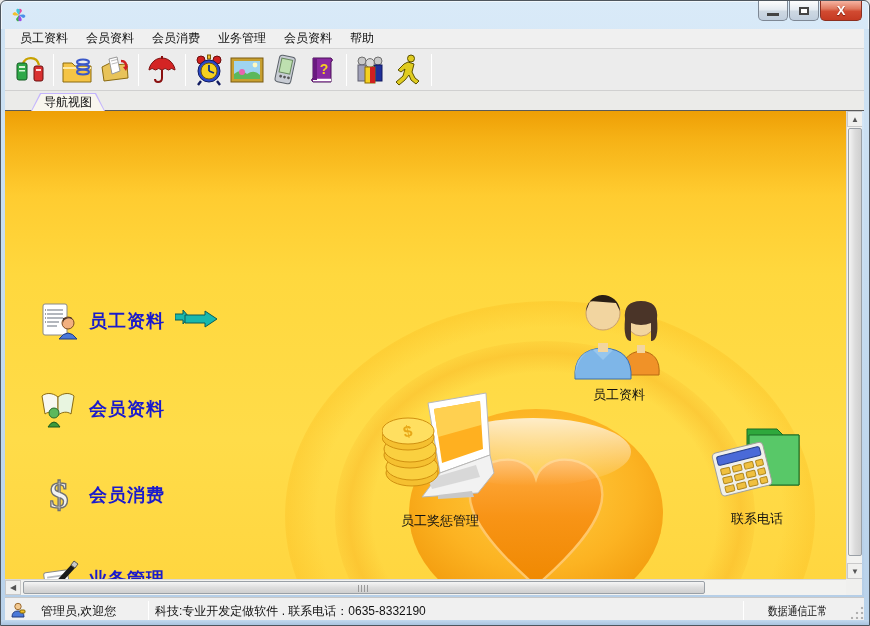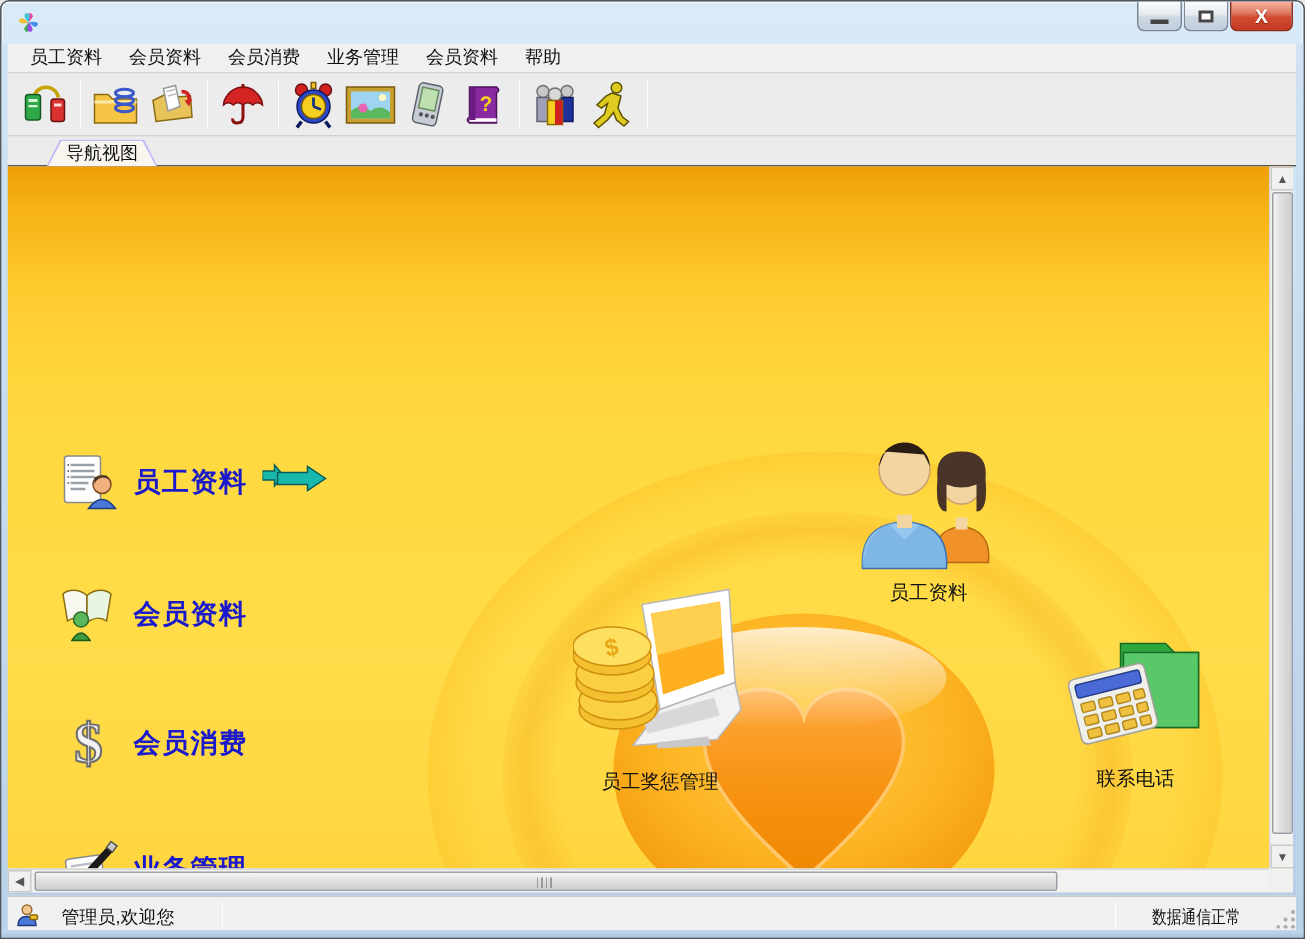--- a/index.html
+++ b/index.html
@@ -402,20 +402,21 @@
   <div class="corner"></div>
 
   <div class="statusbar">
     <svg class="st-icon" width="16" height="16" viewBox="0 0 16 16">
       <circle cx="8" cy="4.5" r="3.2" fill="#f2c890" stroke="#9a6a30"></circle>
       <path d="M2,15 q0,-6 6,-6 q6,0 6,6 z" fill="#4a78d8" stroke="#203a80"></path>
       <rect x="10" y="8" width="5" height="3" rx="1" fill="#f0c030" stroke="#8a6a00"></rect>
     </svg>
     <span class="st-left">管理员,欢迎您</span>
     <div class="st-sep" style="left:143px"></div>
+    <span class="st-mid">科技:专业开发定做软件 . 联系电话：0635-8332190</span>
     <div class="st-sep" style="left:738px"></div>
     <span class="st-right">数据通信正常</span>
     <div class="grip"></div>
   </div>
 
   <div class="borderLR bL"></div>
   <div class="borderLR bR"></div>
   <div class="bB"></div>
 </div>
 

